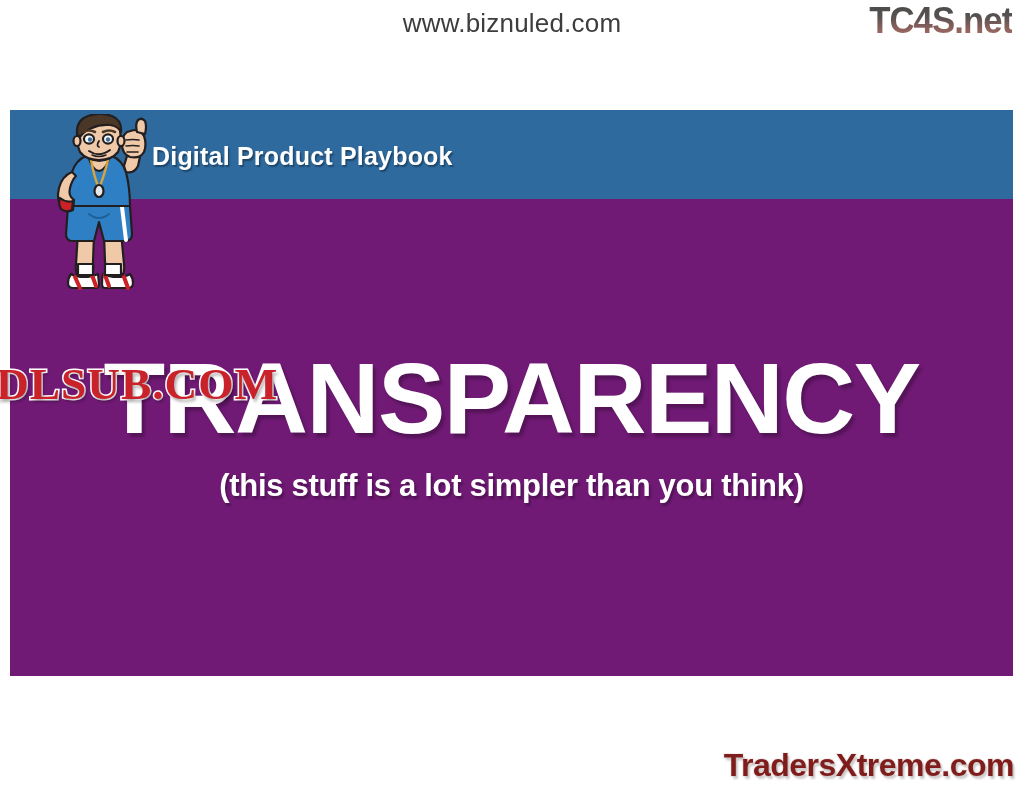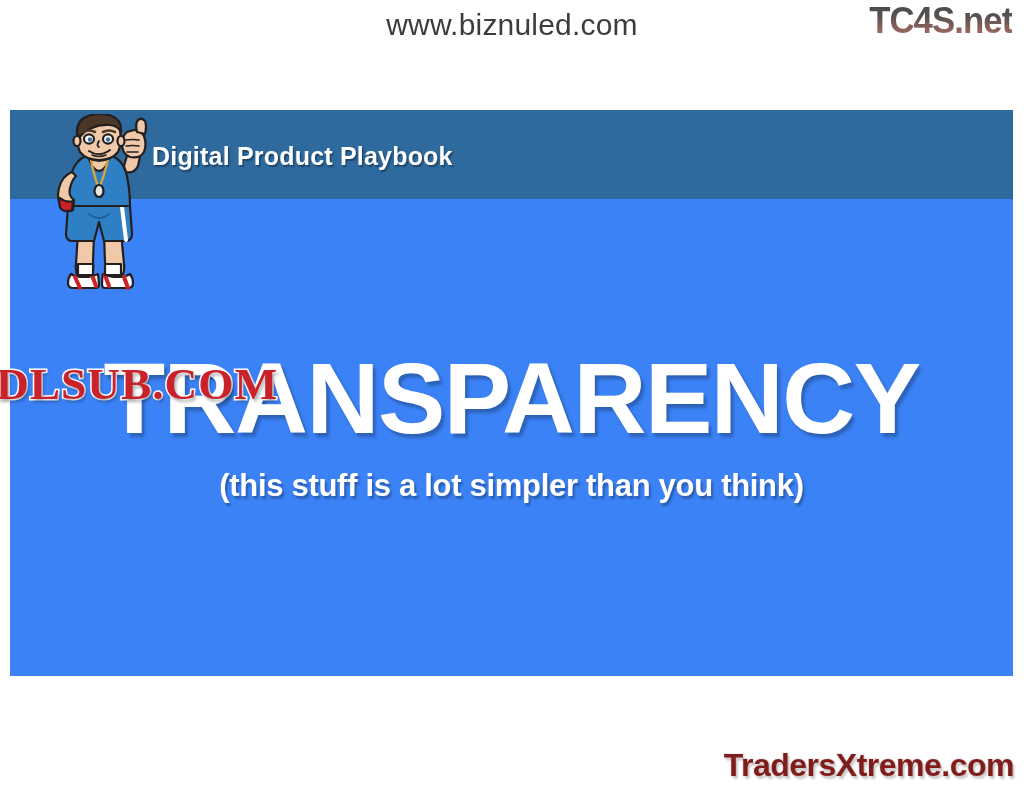--- a/index.html
+++ b/index.html
@@ -17,21 +17,21 @@
   }
 
   
   .top-url {
     position: absolute;
     left: 0;
     top: 8px;
     width: 1024px;
     text-align: center;
     font-family: "Liberation Sans", sans-serif;
-    font-size: 30px;
+    font-size: 26px;
     font-weight: 400;
     color: #3d3d3d;
     letter-spacing: 0.2px;
     white-space: nowrap;
   }
   .top-right-wm {
     position: absolute;
     right: 12px;
     top: 2px;
     font-family: "Liberation Sans", sans-serif;
@@ -65,21 +65,21 @@
     z-index: -1;
   }
 
   
   .slide {
     position: absolute;
     left: 10px;
     top: 110px;
     width: 1003px;
     height: 566px;
-    background: #3b82f6;
+    background: #701a75;
     overflow: hidden;
   }
   .slide-header {
     position: absolute;
     left: 0;
     top: 0;
     width: 100%;
     height: 89px;
     background: #2e6a9e;
   }

